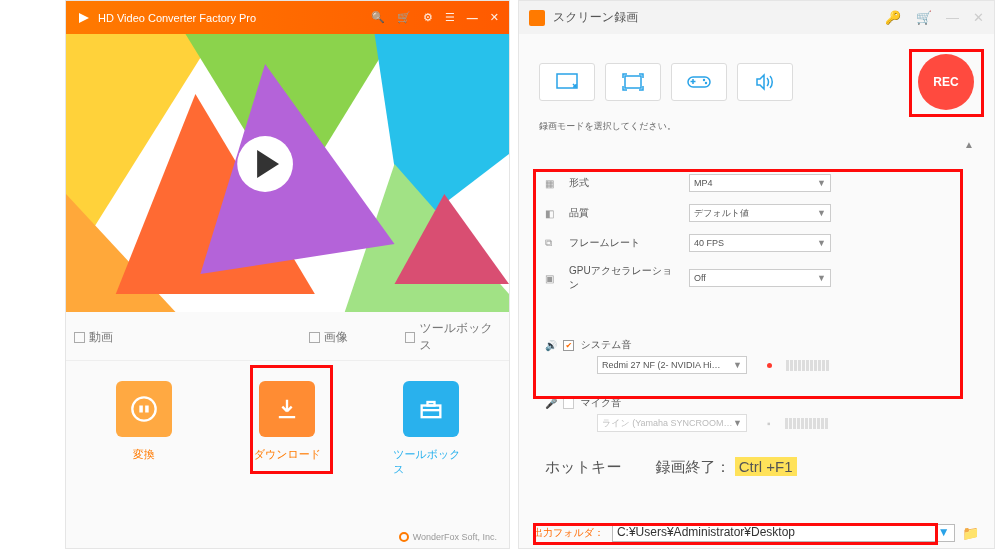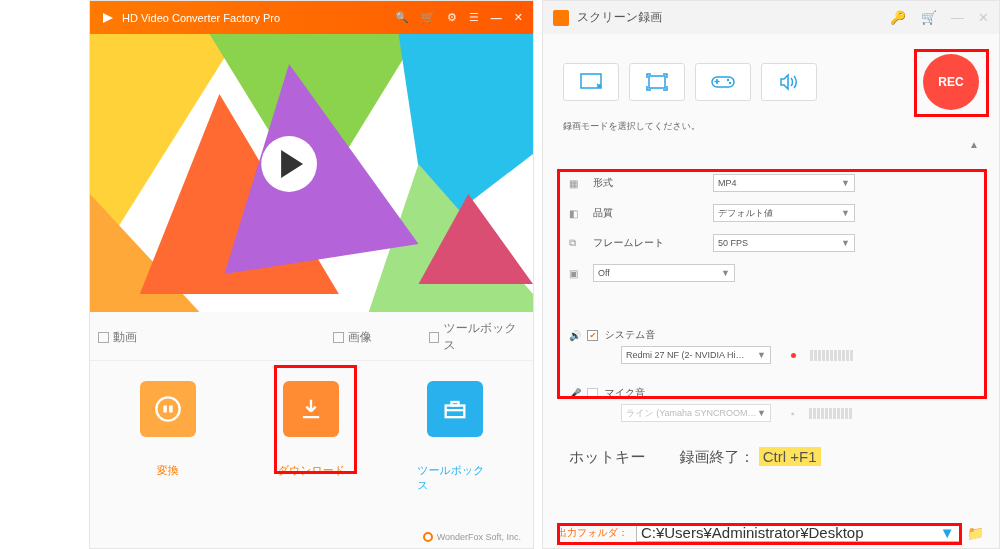--- a/index.html
+++ b/index.html
@@ -1,32 +1,32 @@
 <!DOCTYPE html>
 <html><head>
 <meta charset="utf-8">
 <style>
 *{box-sizing:border-box;margin:0;padding:0;font-family:"Segoe UI",Meiryo,sans-serif}
 body{background:#fff;width:1000px;height:549px;display:flex;gap:8px}
 .window{position:relative;background:#fafafa;border:1px solid #e5e5e5}
-.win1{width:445px;height:549px;margin-left:89px}
-.win2{flex:1;height:549px;}
+.win1{width:445px;height:549px;margin-left:65px}
+.win2{flex:1;height:549px;margin-right:5px}
 .titlebar{height:33px;background:linear-gradient(90deg,#ff7a00,#ff5a00);display:flex;align-items:center;padding:0 10px;color:#fff;font-size:11px}
 .tbicons{margin-left:auto;display:flex;gap:12px;align-items:center}
 .tbicons span{cursor:pointer;opacity:.9}
 .hero{height:278px;position:relative;overflow:hidden}
 .hero svg{width:100%;height:100%}
 .tabs{display:flex;padding:8px 8px 6px;font-size:12px;color:#777;border-bottom:1px solid #eee}
 .tabs .tab{display:flex;align-items:center;gap:4px}
 .tabs .tab:nth-child(1){flex:2.2}
 .tabs .tab:nth-child(2){flex:.9}
 .tabs .tab:nth-child(3){flex:.9}
 .tabs .micon{width:11px;height:11px;border:1px solid #aaa;display:inline-block}
 .icons-row{display:flex;justify-content:space-around;padding:20px 6px 6px}
-.icon-cell{display:flex;flex-direction:column;align-items:center;gap:26px;width:76px}
+.icon-cell{display:flex;flex-direction:column;align-items:center;gap:10px;width:76px}
 .bigicon{width:56px;height:56px;border-radius:6px;display:flex;align-items:center;justify-content:center;color:#fff}
 .bigicon svg{width:28px;height:28px}
 .icon-label{font-size:11px;color:#ff7a00;font-weight:500}
 .c1{background:#ffa942}.c2{background:#ff8c33}.c3{background:#ff6a33}.c4{background:#7bc64c}.c5{background:#29b1ed}
 .redbox{position:absolute;border:3px solid #ff0a0a;pointer-events:none}
 .footer1{position:absolute;bottom:6px;right:12px;font-size:9px;color:#999;display:flex;align-items:center;gap:4px}
 .footer1 .ring{width:10px;height:10px;border-radius:50%;border:2px solid #ff7a00}
 
 .tb2{height:33px;background:#f3f3f3;display:flex;align-items:center;padding:0 10px;font-size:12px;color:#555}
 .sqorange{width:16px;height:16px;background:#ff7a00;margin-right:8px;display:inline-block;border-radius:2px}
@@ -44,21 +44,21 @@
 .select .arrow{color:#888;font-size:9px}
 .audio{padding:4px 26px 8px}
 .arow{display:flex;align-items:center;font-size:10px;color:#555;gap:6px;margin-bottom:4px}
 .arow .spk{color:#29a3e8}
 .lvlbar{display:inline-flex;gap:1px;margin-left:8px}
 .lvlbar i{width:3px;height:11px;background:#ddd}
 .reddot{width:5px;height:5px;background:#ff3a2f;border-radius:50%}
 .hotkey{padding:14px 26px;font-size:15px;color:#555}
 .hotkey .ylw{background:#ffe25a;padding:1px 4px}
 .outrow{position:absolute;bottom:6px;left:14px;right:14px;display:flex;align-items:center;gap:8px;font-size:10px;color:#ff6a00}
-.outrow .path{flex:1;border:1px solid #bbb;height:18px;font-size:15px;color:#333;display:flex;align-items:flex-end;justify-content:space-between;padding:0 4px;background:#fff}
+.outrow .path{flex:1;border:1px solid #bbb;height:18px;font-size:12px;color:#333;display:flex;align-items:flex-start;justify-content:space-between;padding:0 4px;background:#fff}
 .outrow .fold{color:#29a3e8;font-size:14px}
 .mic-disabled{color:#bbb}
 .cb{width:11px;height:11px;border:1px solid #999;display:inline-flex;align-items:center;justify-content:center;font-size:8px;color:#ff6a00;background:#fff}
 </style>
 </head>
 <body>
 
 <div class="window win1">
   <div class="titlebar">
     <svg width="16" height="16" viewBox="0 0 16 16" style="margin-right:6px">
@@ -201,26 +201,27 @@
         <label>品質</label>
         <div class="select">
           <span>デフォルト値</span>
           <span class="arrow">▼</span>
         </div>
       </div>
     <div class="srow">
         <span class="sicon">⧉</span>
         <label>フレームレート</label>
         <div class="select">
-          <span>50 FPS</span>
+          <span>40 FPS</span>
           <span class="arrow">▼</span>
         </div>
       </div>
     <div class="srow">
         <span class="sicon">▣</span>
+        <label>GPUアクセラレーション</label>
         <div class="select">
           <span>Off</span>
           <span class="arrow">▼</span>
         </div>
       </div>
   </div>
 
   <div class="audio">
     <div class="arow">
         <span class="spk">🔊</span>

